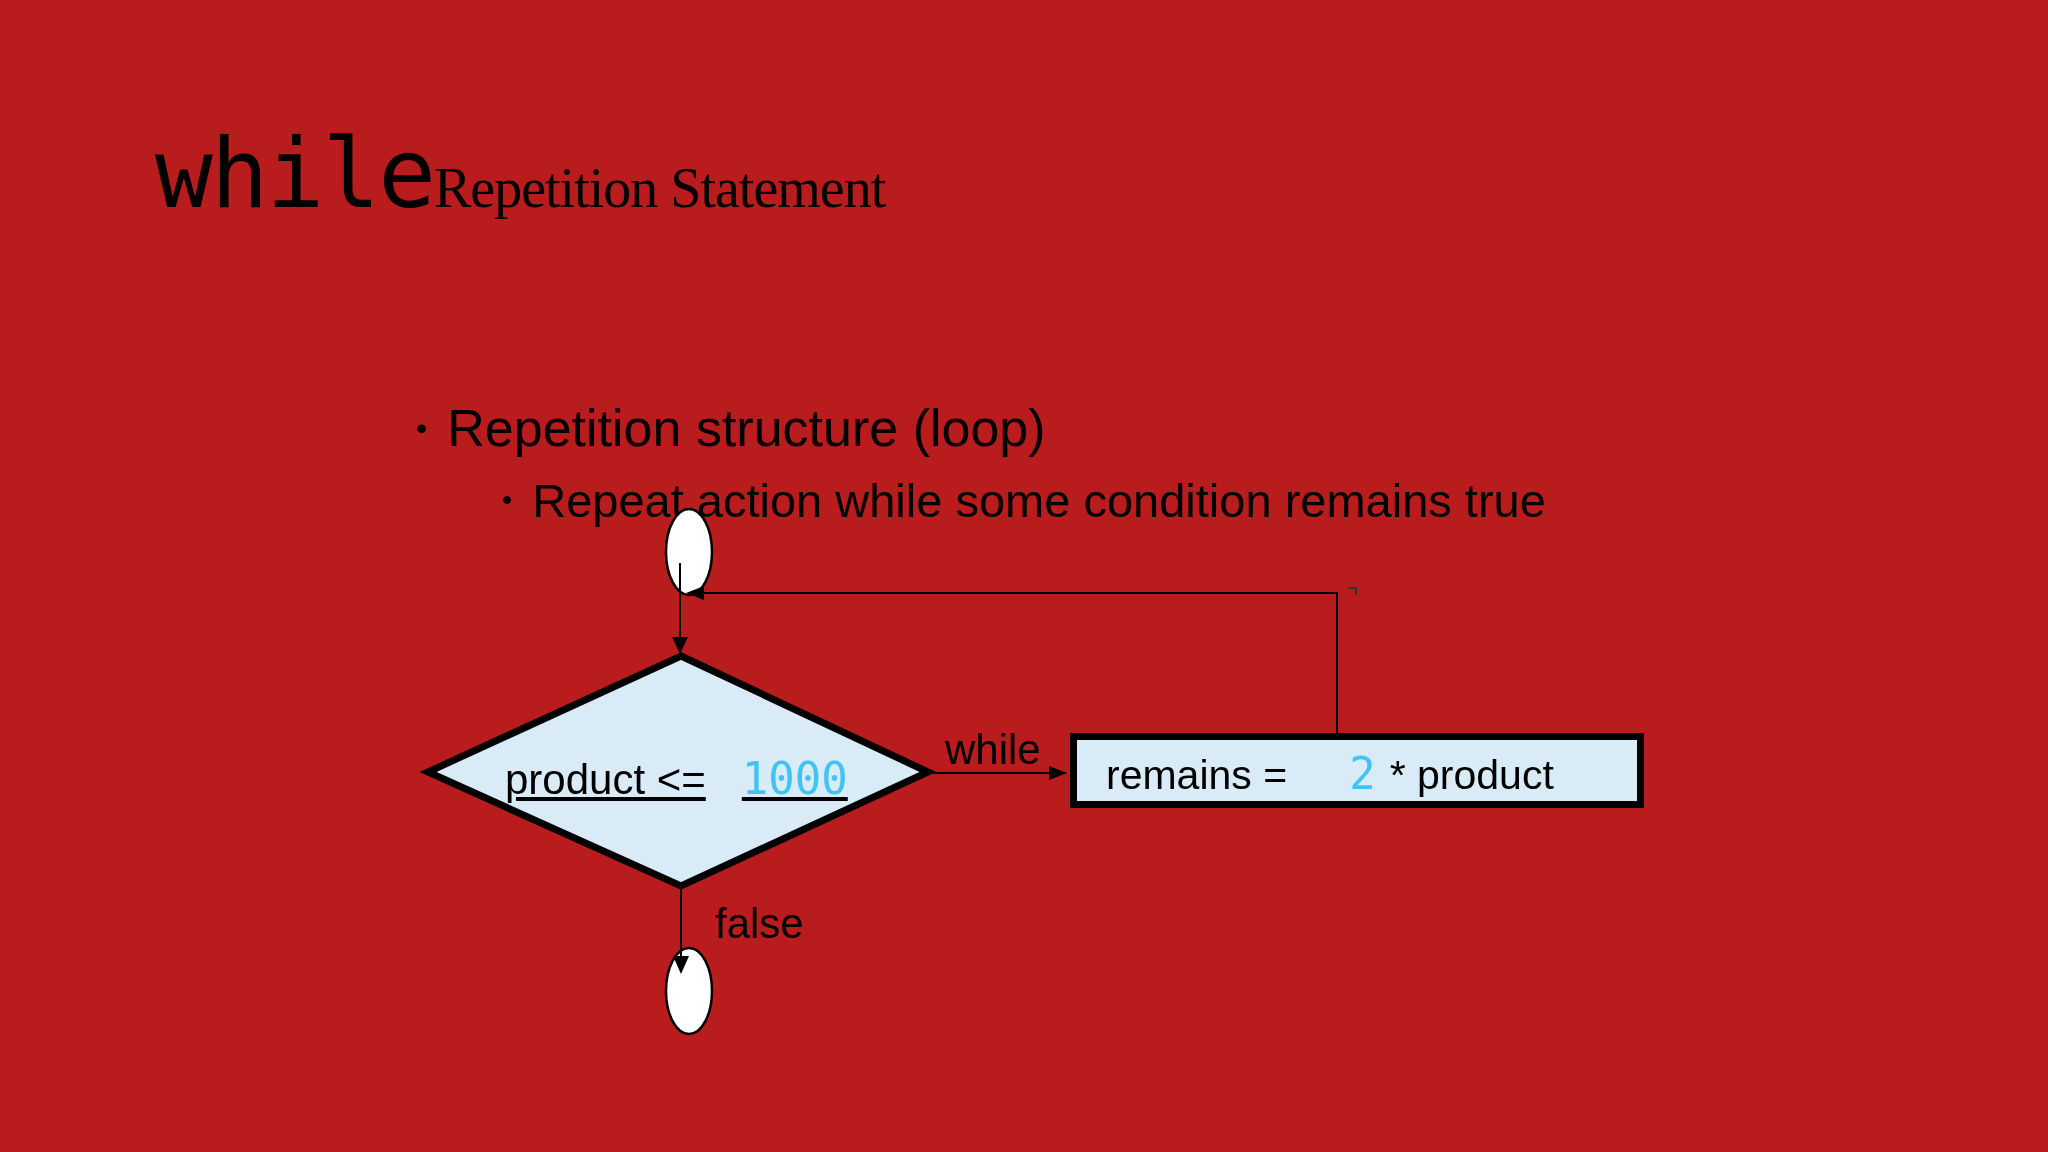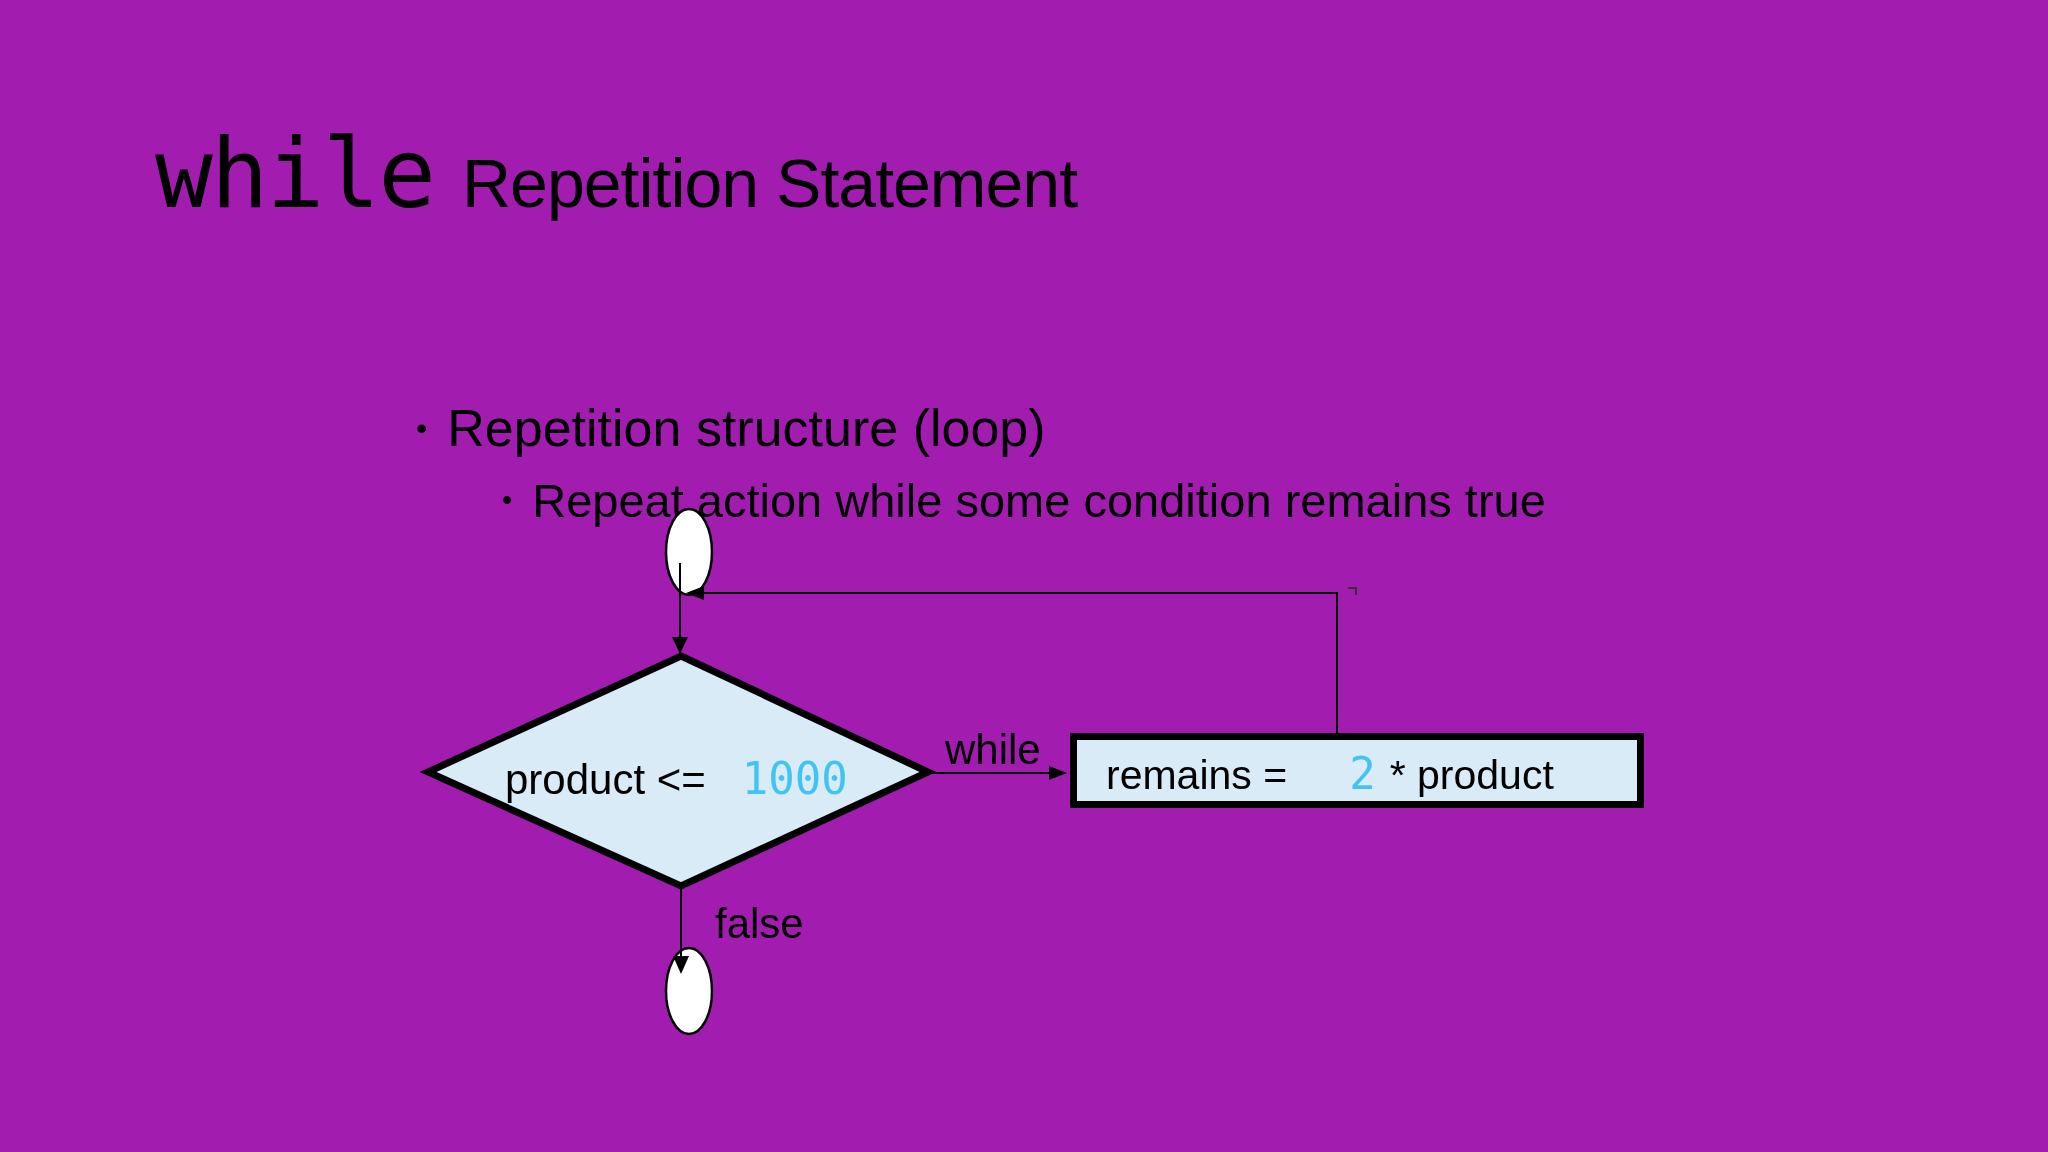--- a/index.html
+++ b/index.html
@@ -1,44 +1,43 @@
 <!DOCTYPE html>
 <html><head>
 <meta charset="utf-8">
 <style>
   html, body { margin: 0; padding: 0; background: #ffffff; }
   #stage {
     position: relative;
     width: 2048px;
     height: 1152px;
-    background: #a21caf;
+    background: #b91c1c;
     overflow: hidden;
     font-family: "Liberation Sans", sans-serif;
     color: #000000;
   }
   
   #title {
     position: absolute;
     left: 155px;
     top: 118px;
     white-space: nowrap;
     display: flex;
     align-items: baseline;
   }
   #title .code {
     font-family: "DejaVu Sans Mono", monospace;
     font-size: 96px;
     font-weight: 400;
     letter-spacing: -2px;
   }
   #title .rest {
-    font-family: Liberation Sans, sans-serif;
-    font-size: 68px;
+    font-family: Liberation Serif, serif;
+    font-size: 56px;
     font-weight: 400;
-    margin-left: 28px;
     letter-spacing: -1px;
   }
   
   .bullet-row {
     position: absolute;
     display: flex;
     align-items: flex-start;
     white-space: nowrap;
   }
   #bullet-1 { left: 416px; top: 398px; font-size: 52px; }
@@ -49,21 +48,21 @@
     margin-right: 20px;
   }
   
   #flow-svg { position: absolute; left: 0; top: 0; }
   .flow-label {
     position: absolute;
     white-space: nowrap;
     font-size: 42px;
     color: #000;
   }
-  #decision-label { left: 505px; top: 753px; }
+  #decision-label { left: 505px; top: 753px; text-decoration: underline; }
   #true-label     { left: 945px; top: 726px; }
   #false-label    { left: 715px; top: 900px; }
   #process-label  { left: 1106px; top: 748px; font-size: 41px; }
   .value-cyan {
     font-family: "DejaVu Sans Mono", monospace;
     color: #41c4f2;
     font-size: 44px;
   }
   #decision-label .value-cyan { margin-left: 36px; }
   #process-label .value-cyan  { margin-left: 62px; }

